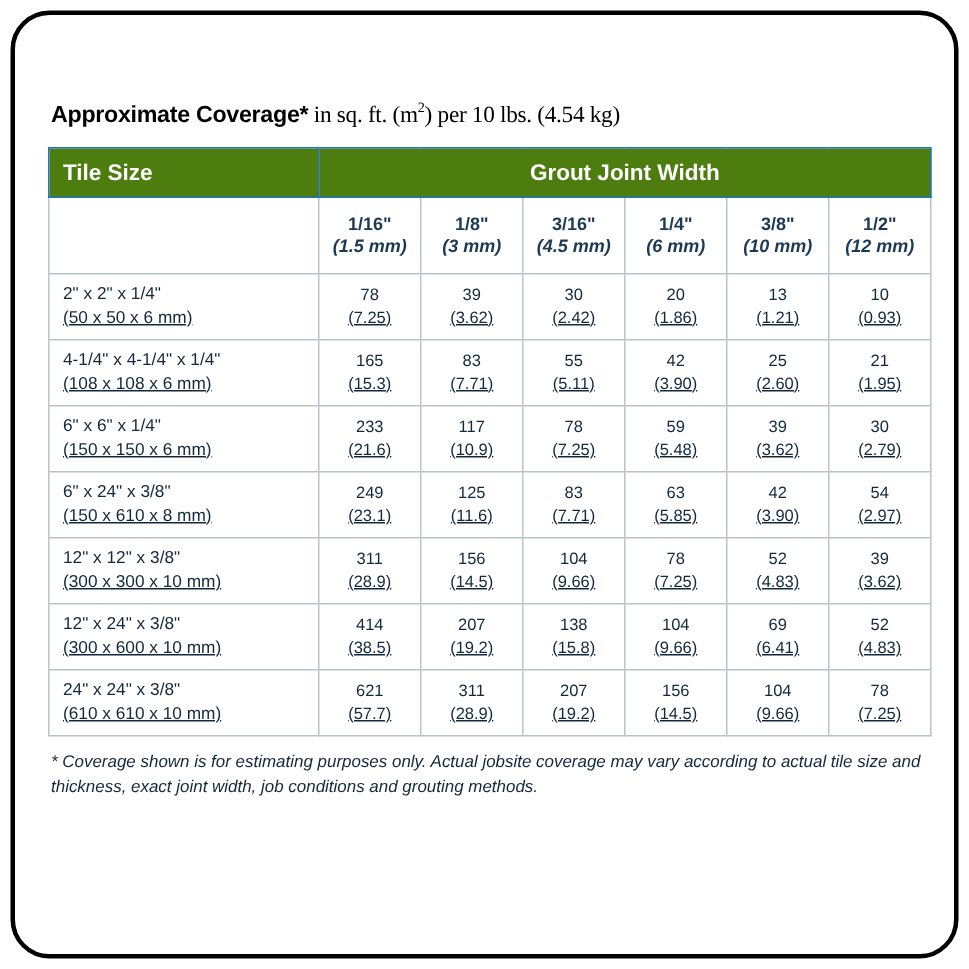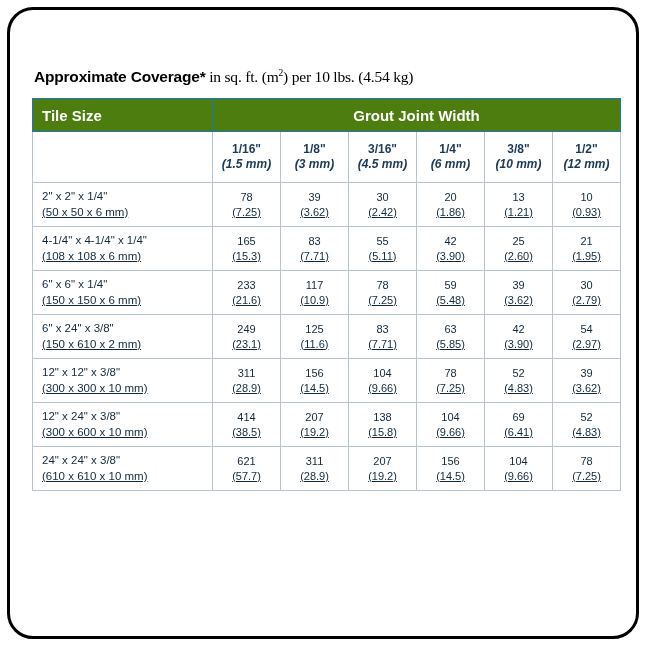--- a/index.html
+++ b/index.html
@@ -256,21 +256,21 @@
             <span class="m2">(3.62)</span>
           </td>
           <td class="val">
             <span>30</span>
             <span class="m2">(2.79)</span>
           </td>
         </tr>
         <tr>
           <td class="rowlabel">
             <span>6" x 24" x 3/8"</span>
-            <span class="sub">(150 x 610 x 2 mm)</span>
+            <span class="sub">(150 x 610 x 8 mm)</span>
           </td>
           <td class="val">
             <span>249</span>
             <span class="m2">(23.1)</span>
           </td>
           <td class="val">
             <span>125</span>
             <span class="m2">(11.6)</span>
           </td>
           <td class="val">
@@ -376,14 +376,15 @@
             <span class="m2">(9.66)</span>
           </td>
           <td class="val">
             <span>78</span>
             <span class="m2">(7.25)</span>
           </td>
         </tr>
       </tbody>
     </table>
 
+    <div class="footnote">* Coverage shown is for estimating purposes only. Actual jobsite coverage may vary according to actual tile size and thickness, exact joint width, job conditions and grouting methods.</div>
   </div>
 </div>
 
 </body></html>

